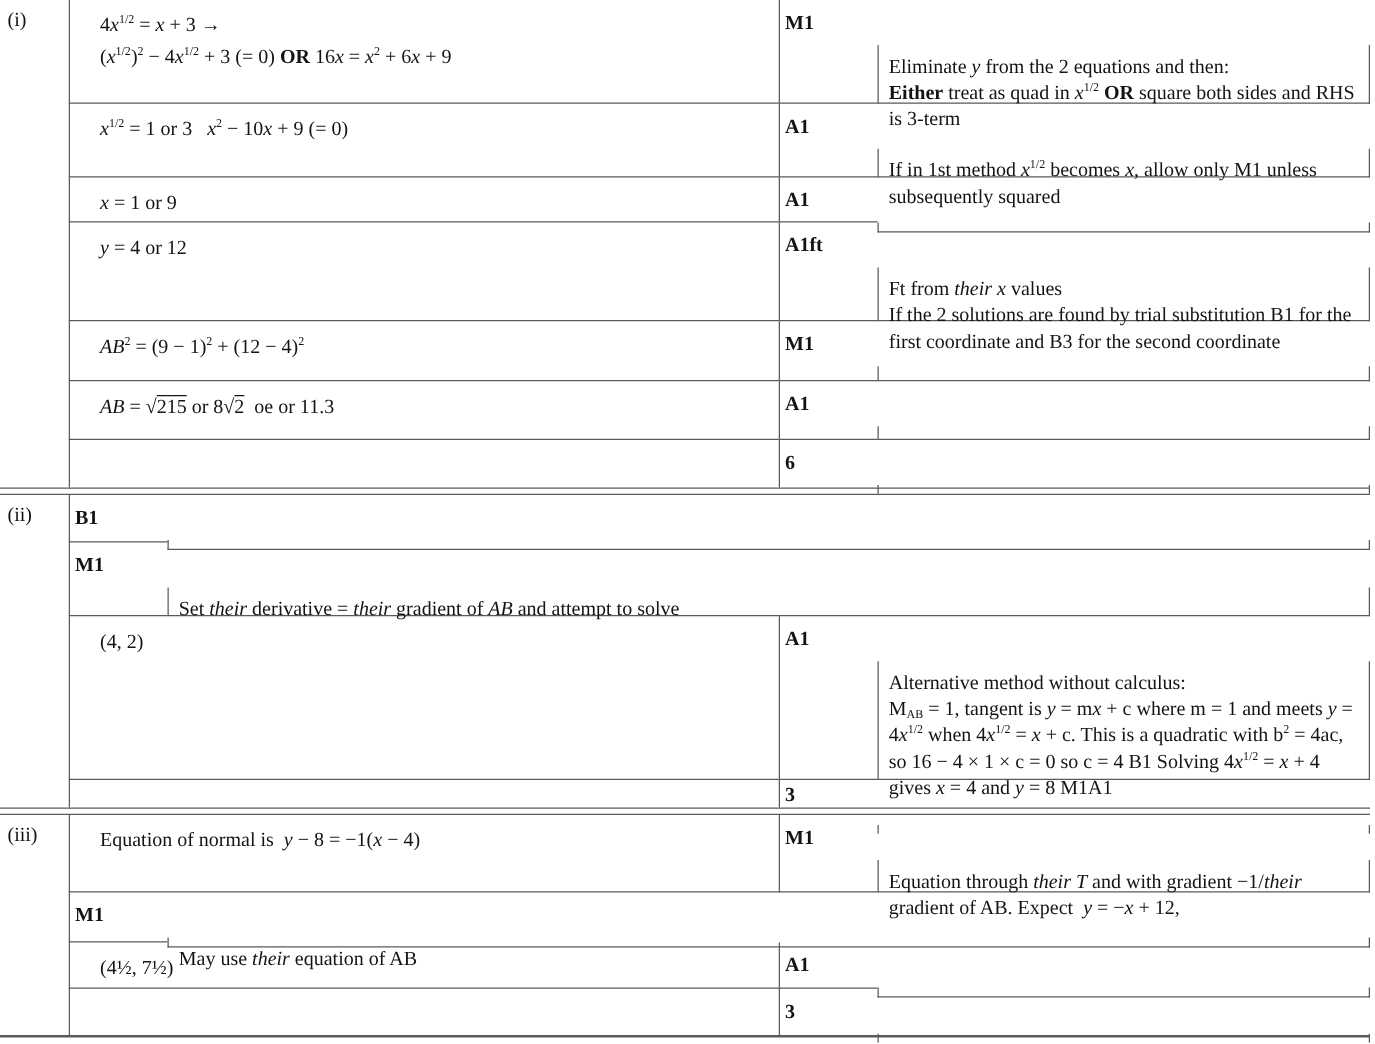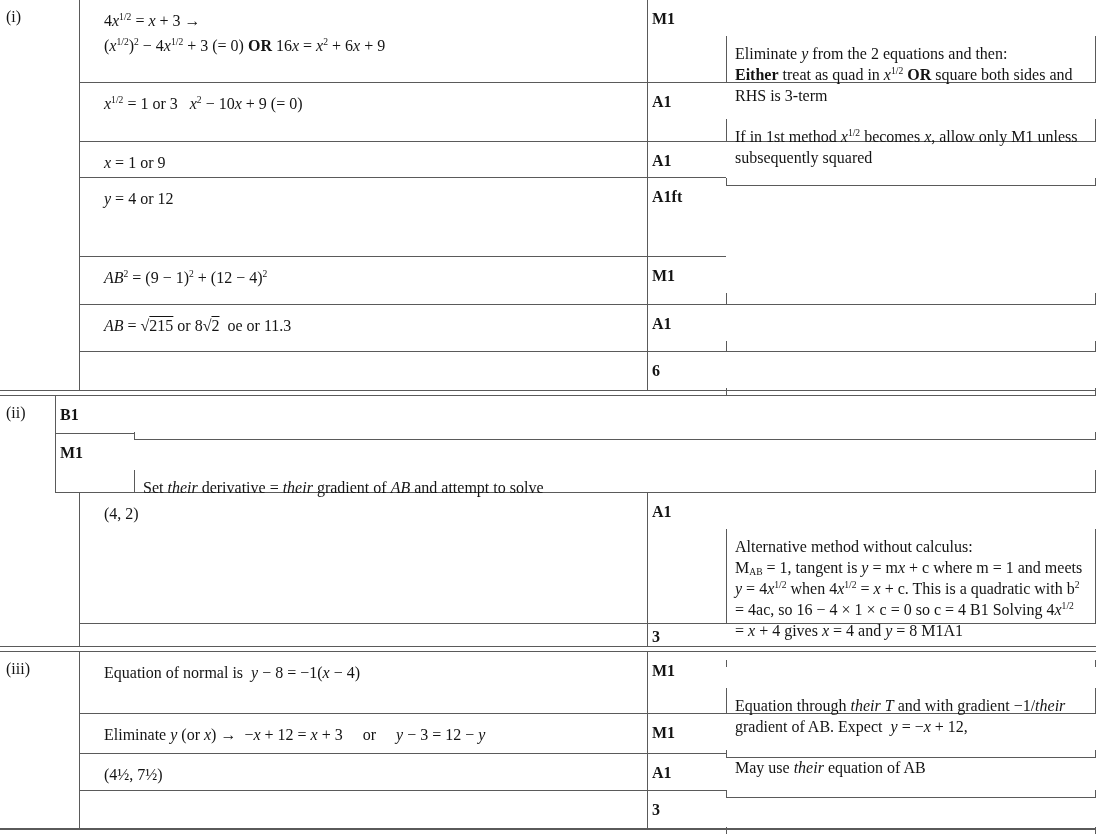--- a/index.html
+++ b/index.html
@@ -7,21 +7,21 @@
   .sheet {
     position:relative; width:1100px; height:835px; background:#ffffff;
     font-family:"Liberation Serif", serif; color:var(--txt); font-size:16px;
   }
   .mstable { width:1096px; }
   .row { display:flex; align-items:stretch; }
   .cell { box-sizing:border-box; }
   .part  { width:55px; padding:8px 2px 0 6px; }
   .answer{
     width:568px; border-left:1px solid var(--ln); border-bottom:1px solid var(--ln);
-    padding:8px 10px 0 24px; line-height:25px;margin-left:24px;
+    padding:8px 10px 0 24px; line-height:25px;
   }
   .mark  {
     width:79px; border-left:1px solid var(--ln); border-bottom:1px solid var(--ln);
     text-align:left; padding:8px 13px 0 4px; font-weight:bold; line-height:21px;
   }
   .guidance{
     flex:1; border-left:1px solid var(--ln); border-right:1px solid var(--ln);
     border-bottom:1px solid var(--ln); padding:7px 10px 0 8px; line-height:21px;margin-top:36px;
   }
   .row.last .answer, .row.last .mark, .row.last .guidance { border-bottom:none; }
@@ -66,20 +66,23 @@
       <div class="cell guidance">
           <div></div>
         </div>
     </div>
     <div class="row" style="height:79px">
       <div class="cell part"></div>
       <div class="cell answer">
           <div><i>y</i> = 4 or 12</div>
         </div>
       <div class="cell mark"><span>A1ft</span></div>
+      <div class="cell guidance">
+          <div>Ft from <i>their</i> <i>x</i> values<br>If the 2 solutions are found by trial substitution B1 for the first coordinate and B3 for the second coordinate</div>
+        </div>
     </div>
     <div class="row" style="height:48px">
       <div class="cell part"></div>
       <div class="cell answer">
           <div><i>AB</i><sup>2</sup> = (9 − 1)<sup>2</sup> + (12 − 4)<sup>2</sup></div>
         </div>
       <div class="cell mark"><span>M1</span></div>
       <div class="cell guidance">
           <div></div>
         </div>
@@ -141,23 +144,20 @@
       <div class="cell answer">
           <div>Equation of normal is&nbsp;&nbsp;<i>y</i> − 8 = −1(<i>x</i> − 4)</div>
         </div>
       <div class="cell mark"><span>M1</span></div>
       <div class="cell guidance">
           <div>Equation through <i>their</i> <i>T</i> and with gradient −1/<i>their</i> gradient of AB. Expect&nbsp;&nbsp;<i>y</i> = −<i>x</i> + 12,</div>
         </div>
     </div>
     <div class="row" style="height:40px">
       <div class="cell part"></div>
-      <div class="cell answer">
-          <div>Eliminate <i>y</i> (or <i>x</i>) →&nbsp;&nbsp;−<i>x</i> + 12 = <i>x</i> + 3&nbsp;&nbsp;&nbsp;&nbsp;&nbsp;or&nbsp;&nbsp;&nbsp;&nbsp;&nbsp;<i>y</i> − 3 = 12 − <i>y</i></div>
-        </div>
       <div class="cell mark"><span>M1</span></div>
       <div class="cell guidance">
           <div>May use <i>their</i> equation of AB</div>
         </div>
     </div>
     <div class="row" style="height:37px">
       <div class="cell part"></div>
       <div class="cell answer">
           <div>(4½, 7½)</div>
         </div>

